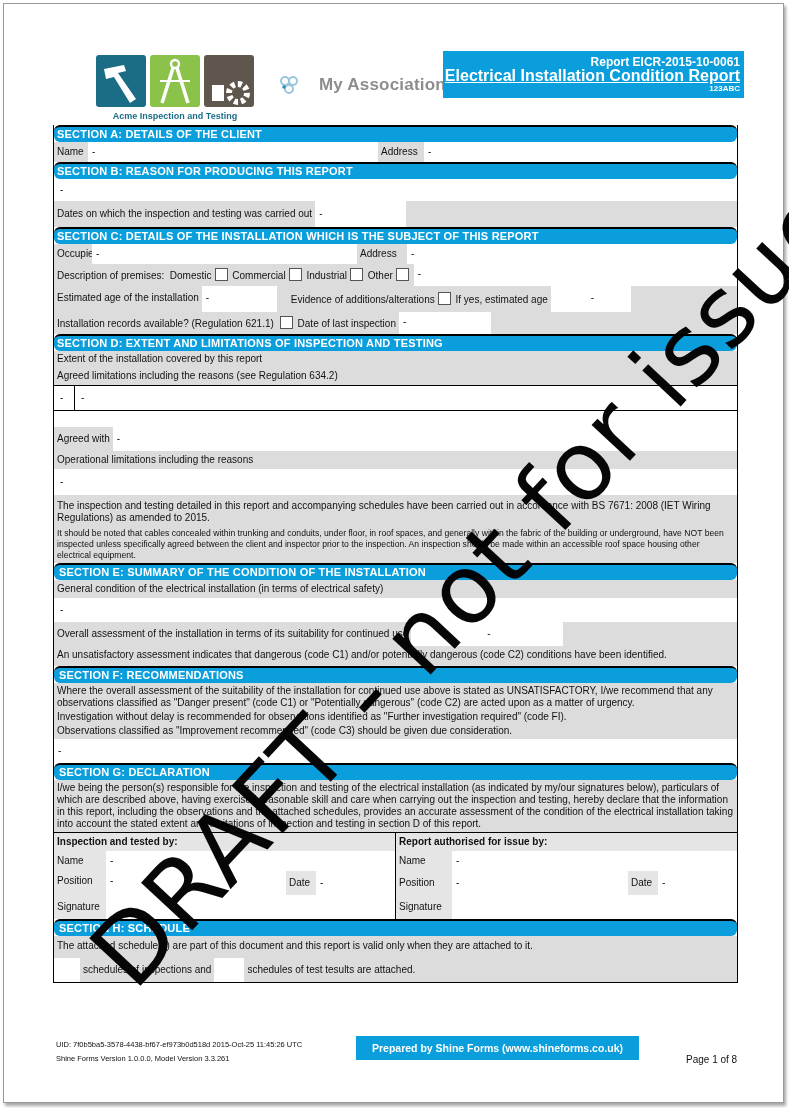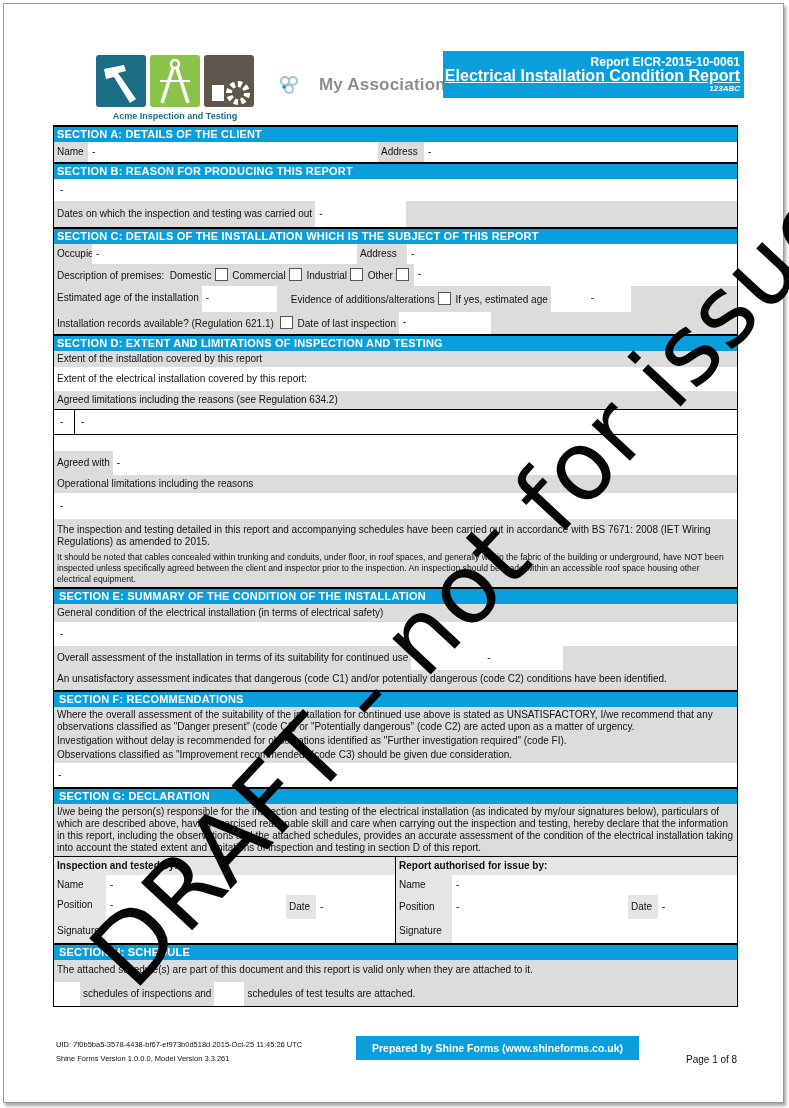--- a/index.html
+++ b/index.html
@@ -20,27 +20,27 @@
   .tile.t3 { left:108px; background:#5f574d; }
   .logo-caption { position:absolute; left:0; top:56px; width:158px; text-align:center; font-size:9px; font-weight:bold; color:#1b6d86; white-space:nowrap; }
   .assoc { position:absolute; left:274px; top:70px; display:flex; align-items:center; gap:19px; }
   .assoc-text { font-size:17px; font-weight:bold; color:#8d8d8d; letter-spacing:0.2px; }
   .report-box {
     position:absolute; left:439px; top:47px; width:301px; height:47px; background:#0a9fdc;
     color:#fff; text-align:right; padding:4px 4px 0 0; box-sizing:border-box; line-height:14px;
   }
   .report-box .l1 { font-size:12px; font-weight:bold; }
   .report-box .l2 { font-size:16px; font-weight:bold;text-decoration:underline; }
-  .report-box .l3 { font-size:8px; font-weight:bold; line-height:11px;font-style:italic; }
+  .report-box .l3 { font-size:8px; font-weight:bold; line-height:11px; }
 
   
   .form { position:absolute; left:52px; top:124px; width:685px; border:1px solid #000; border-top:none; box-sizing:border-box; }
   .sec-h {
     background:#0a9fdc; color:#fff; font-weight:bold; font-size:11px; height:15px; line-height:15px;
-    padding-left:3px; border-top:2px solid #000; letter-spacing:0.2px;
+    padding-left:3px; border-top:2px solid #000; letter-spacing:0.2px;border-radius:6px;
   }
   .row { display:flex; align-items:stretch; font-size:10px; line-height:12px; }
   .g { background:#dcdcdc; }
   .w { background:#ffffff; }
   .cell { padding:4px 3px; white-space:nowrap; box-sizing:border-box; }
   .fill { background:#fff; flex:1; padding:4px 4px; box-sizing:border-box; }
   .par { padding:2px 3px; font-size:10px; line-height:12px; }
   .par.small { font-size:8.6px; line-height:11px; }
   .cb { display:inline-block; width:11px; height:11px; border:1px solid #555; background:#fff; vertical-align:-2px; margin:0 2px 0 3px; }
   .bl { border-left:1px solid #000; }
@@ -159,23 +159,20 @@
         <span>Date of last inspection</span>
       </div>
       <div class="fill" style="flex:0 0 92px">-</div>
       <div style="flex:1"></div>
     </div>
 
     <div class="sec-h">SECTION D: EXTENT AND LIMITATIONS OF INSPECTION AND TESTING</div>
     <div class="row g">
       <div class="cell" style="padding:2px 3px">Extent of the installation covered by this report</div>
     </div>
-    <div class="row w">
-      <div class="cell" style="padding:6px 3px">Extent of the electrical installation covered by this report:</div>
-    </div>
     <div class="row g">
       <div class="cell" style="padding:3px 3px">Agreed limitations including the reasons (see Regulation 634.2)</div>
     </div>
     <div class="row w bt" style="border-bottom:1px solid #000;">
       <div class="cell" style="width:20px; padding:6px 6px">-</div>
       <div class="cell bl" style="flex:1; padding:6px 6px">-</div>
     </div>
     <div class="row g" style="margin-top:16px">
       <div class="cell" style="padding:6px 3px">Agreed with</div>
       <div class="fill" style="padding:6px 4px">-</div>

